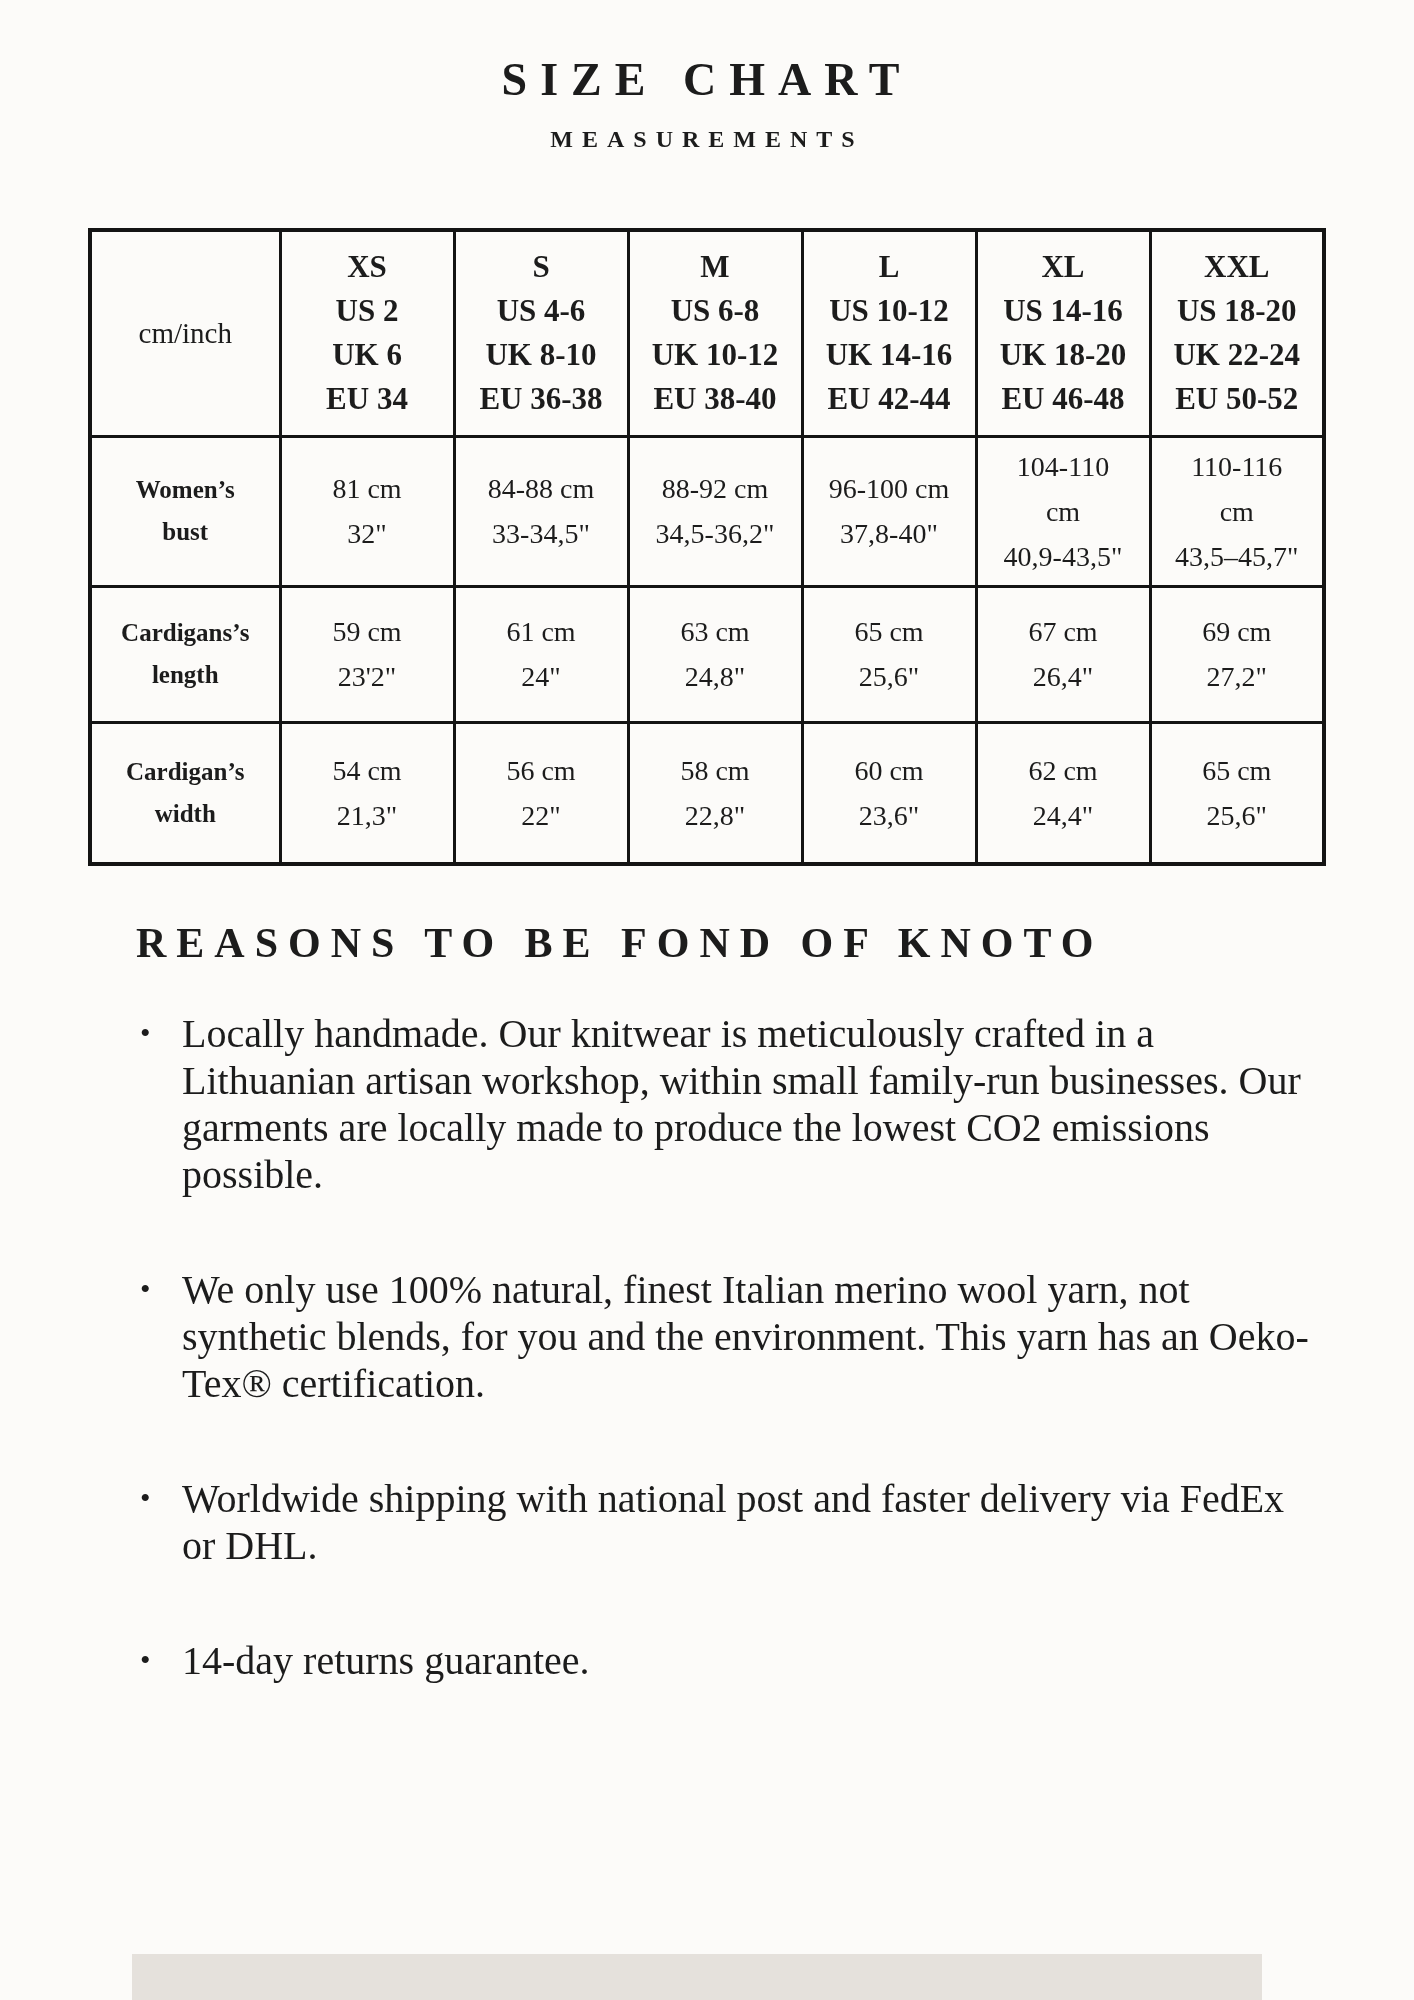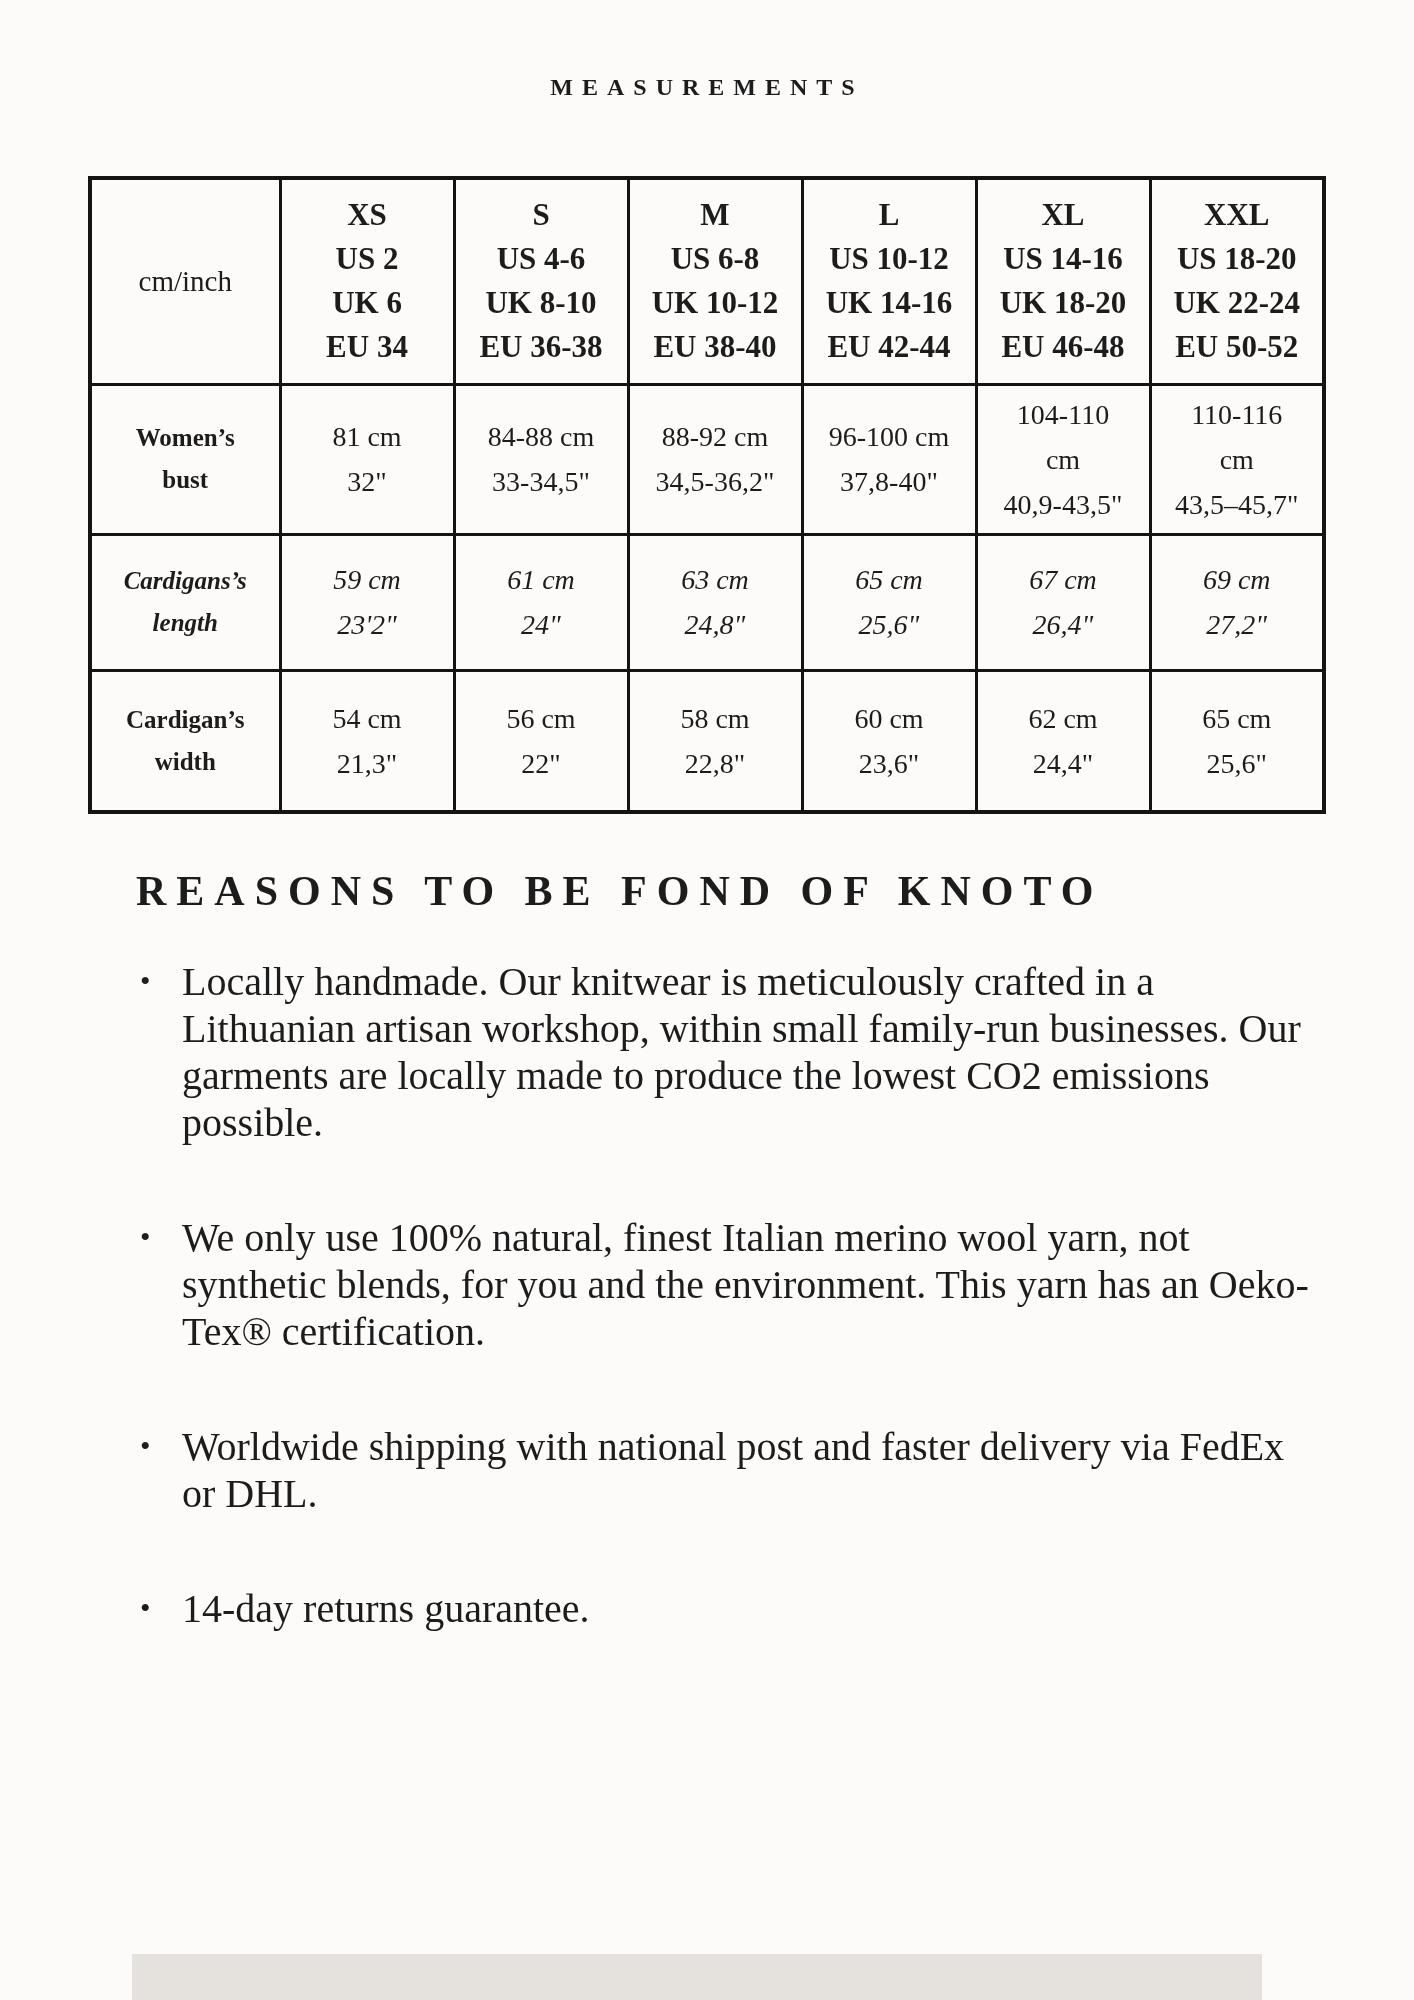--- a/index.html
+++ b/index.html
@@ -36,21 +36,21 @@
   table.size-table td {
     border:3px solid #141414;
     text-align:center;
     vertical-align:middle;
     padding:0 6px;
   }
   col.c-label { width:190px; }
   col.c-size  { width:174px; }
   tr.r-head { height:206px; }
   tr.r-bust { height:150px; }
-  tr.r-len  { height:136px;font-style:italic; }
+  tr.r-len  { height:136px; }
   tr.r-wid  { height:142px; }
   .unit-cell   { font-size:29px; font-weight:normal; }
   .head-cell   { font-size:31px; font-weight:bold; }
   .head-cell .line { display:block; line-height:44px; }
   .label-cell  { font-size:25px; font-weight:bold; }
   .label-cell .line { display:block; line-height:42px; }
   .value-cell  { font-size:28px; }
   .value-cell .line { display:block; line-height:45px; }
   
   .reasons { margin:52px 100px 0 136px; }
@@ -82,20 +82,21 @@
     width:1130px; height:46px;
     background:#e5e1dc;
   }
 </style>
 </head>
 <body>
 
 <div class="page">
 
   <div class="doc-header">
+    <h1 class="doc-title">SIZE CHART</h1>
     <div class="doc-subtitle">MEASUREMENTS</div>
   </div>
 
   <table class="size-table">
     <colgroup>
       <col class="c-label">
         <col class="c-size">
         <col class="c-size">
         <col class="c-size">
       <col class="c-size">

